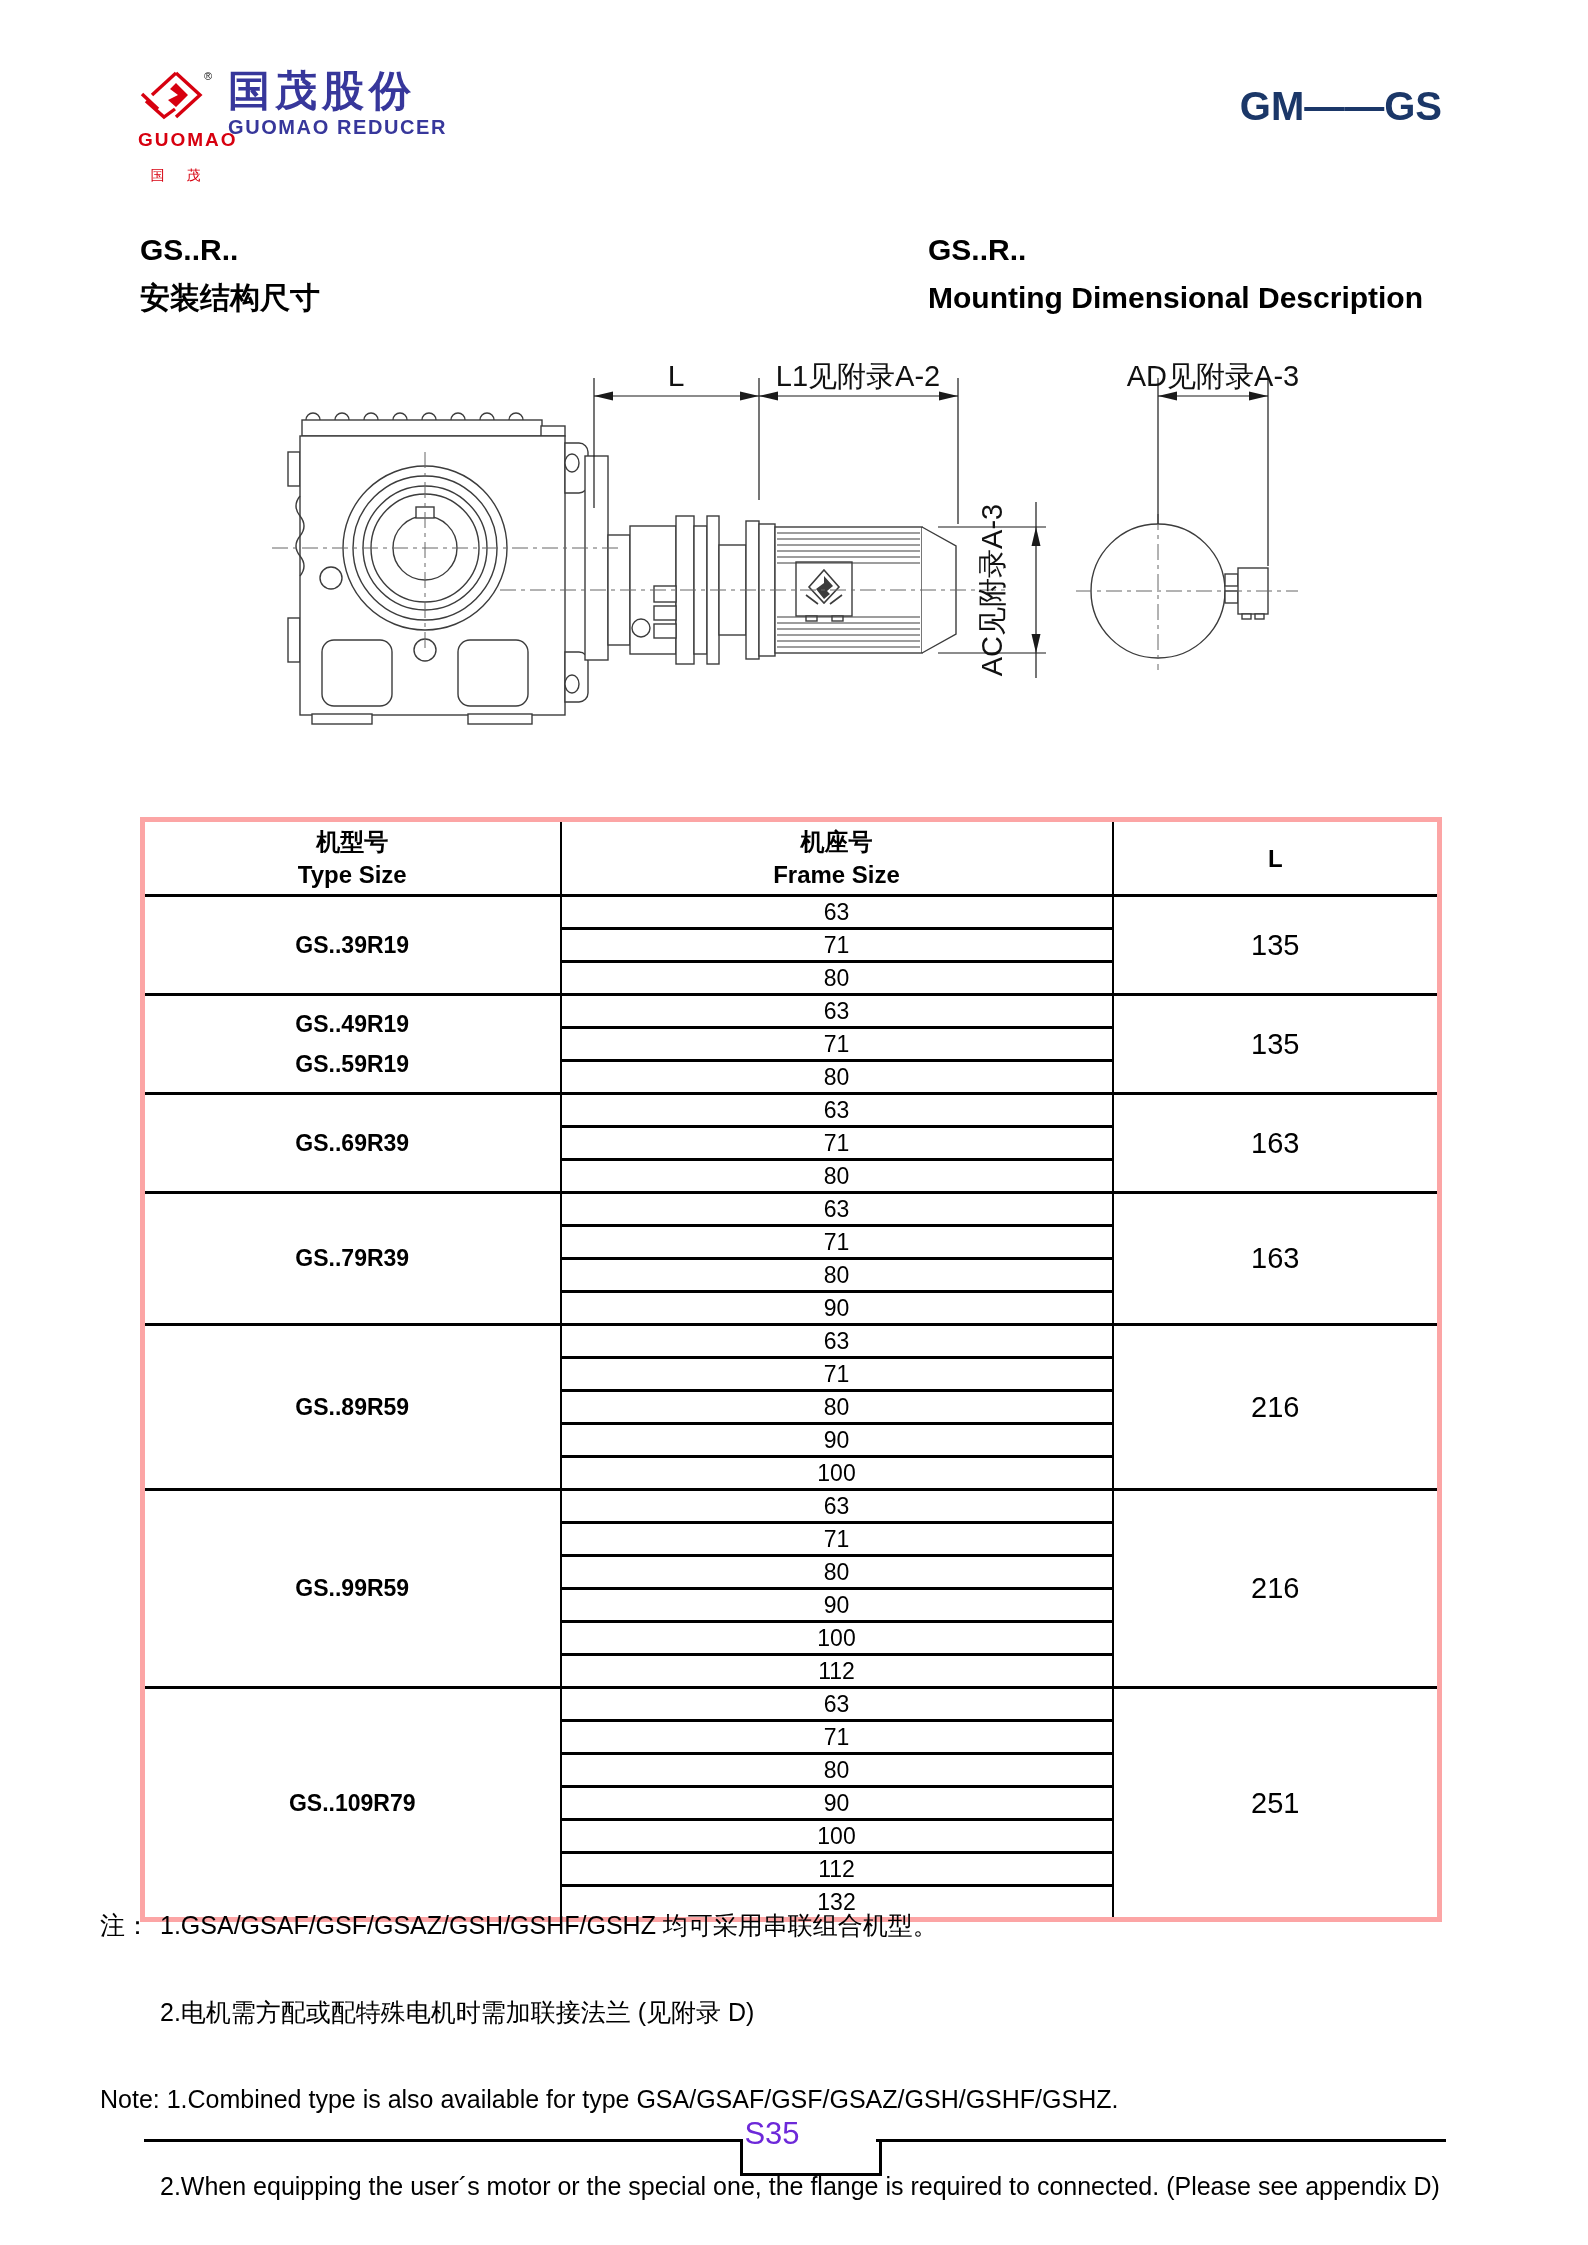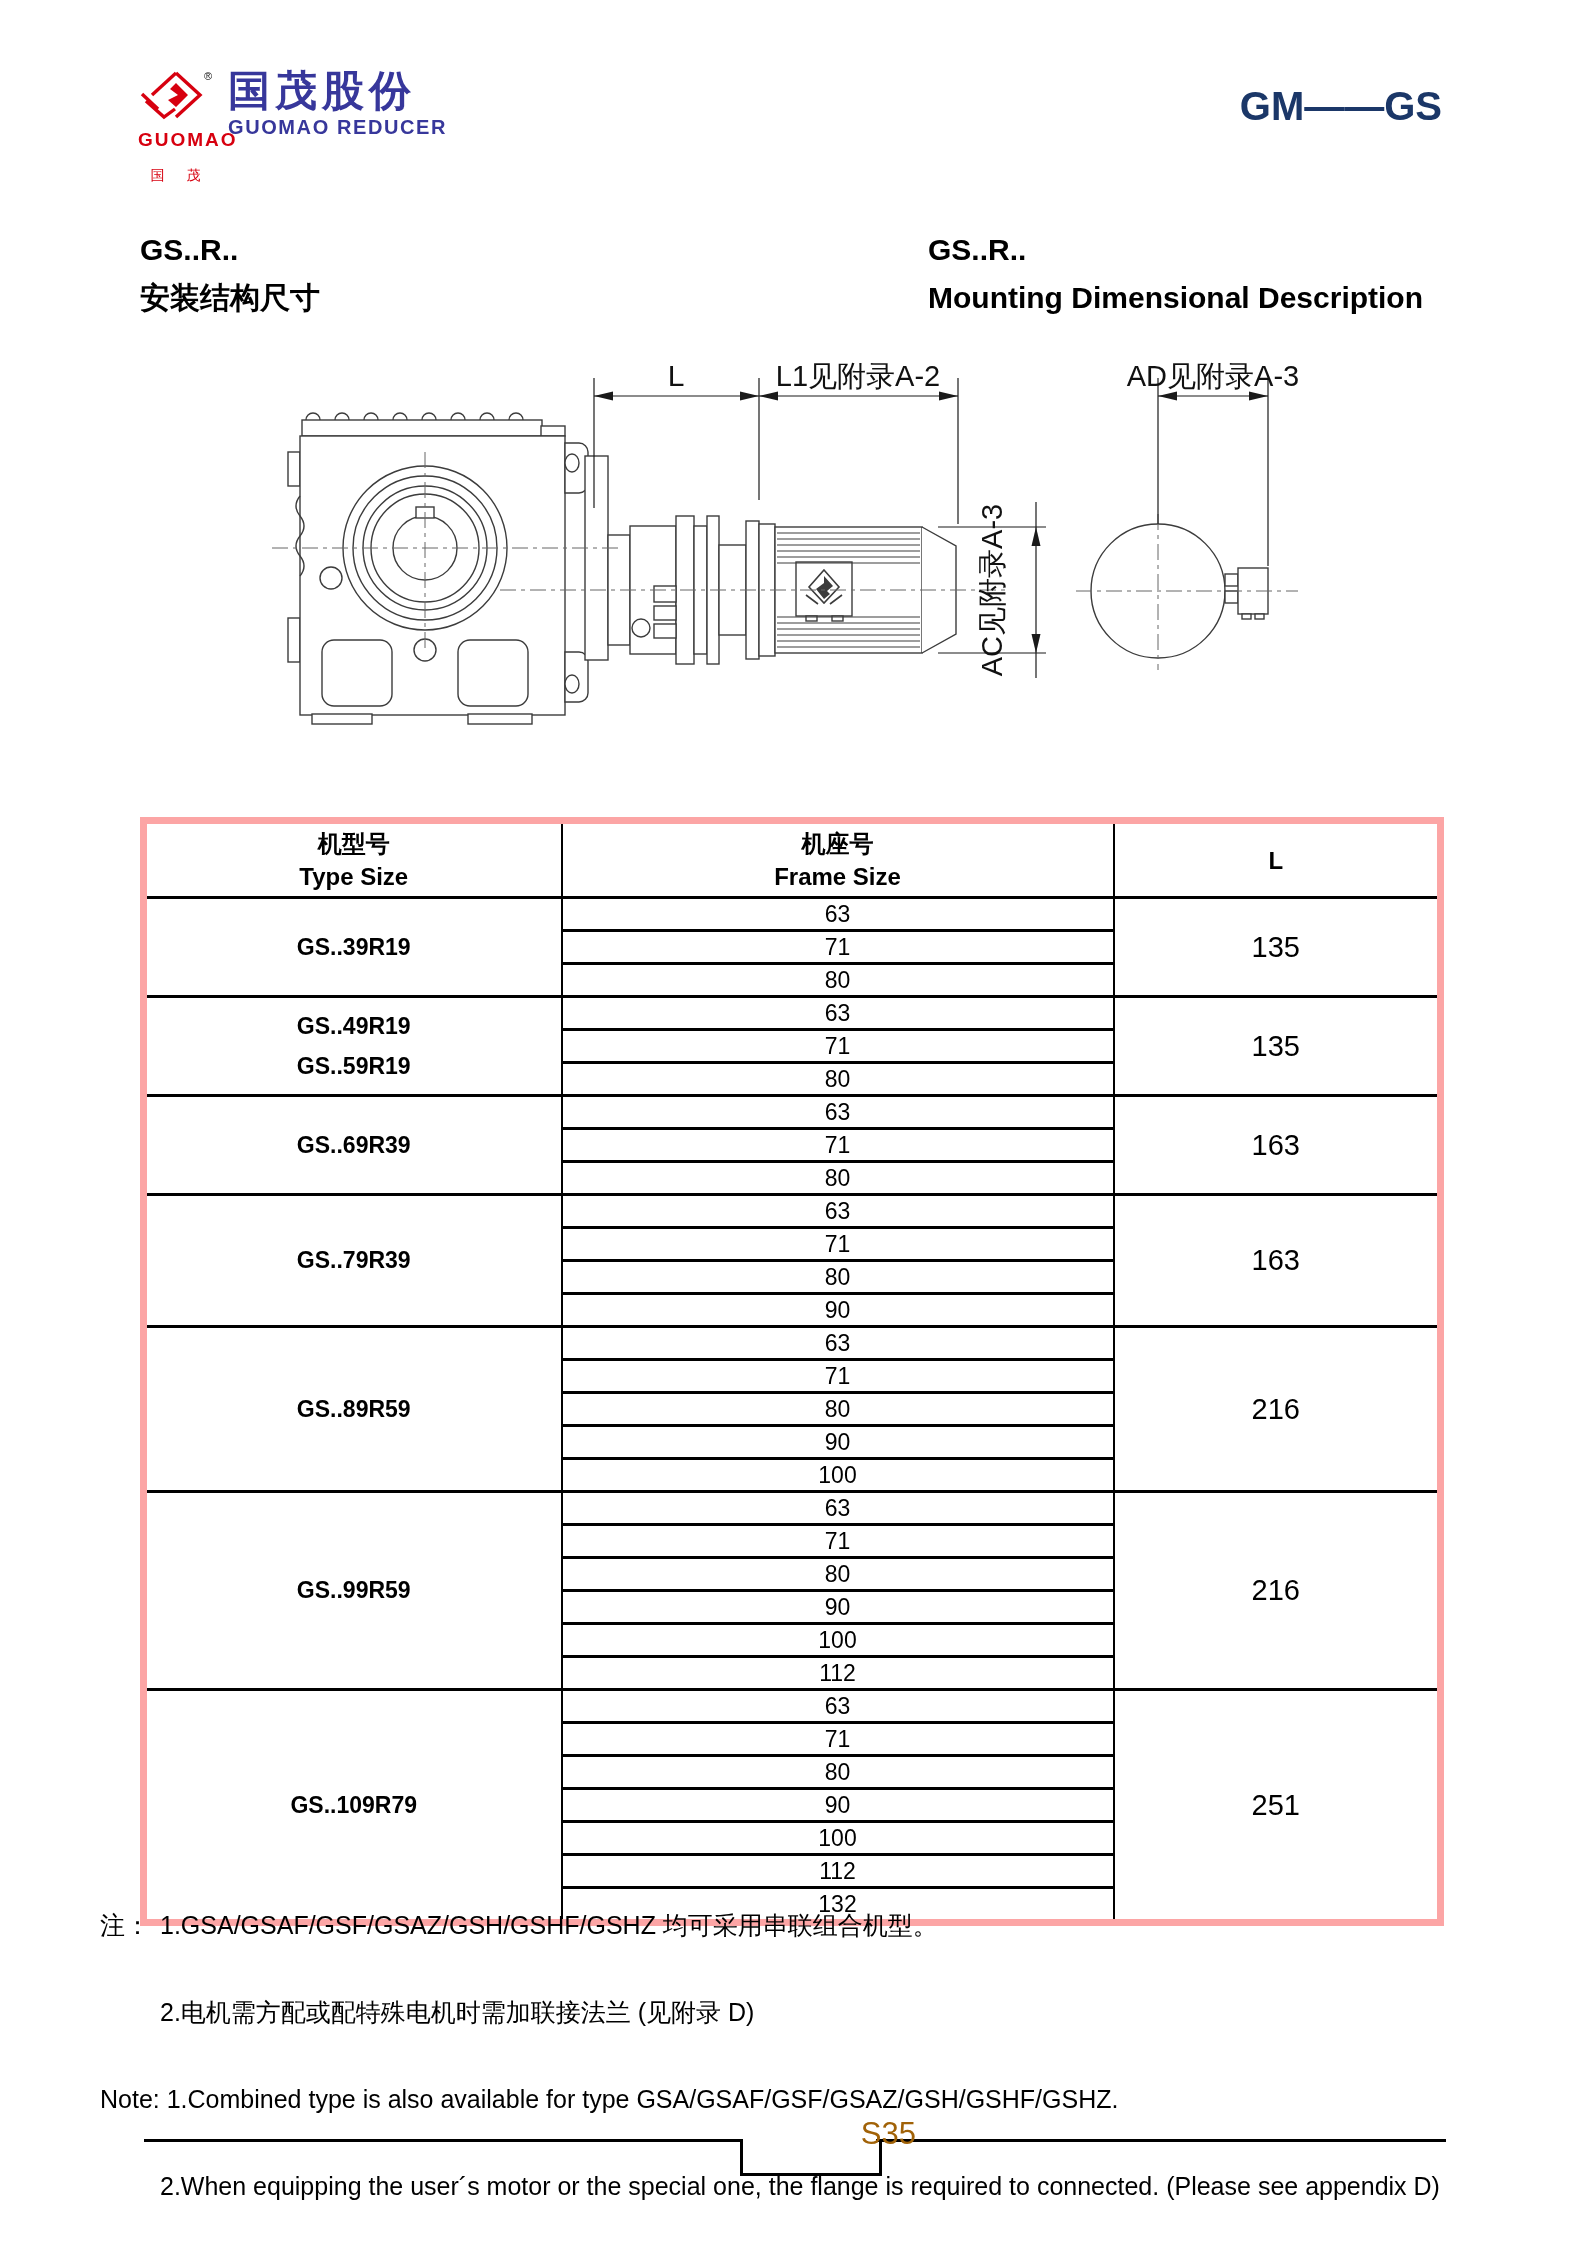--- a/index.html
+++ b/index.html
@@ -25,21 +25,21 @@
   
   .title-block{position:absolute;font-weight:bold;line-height:48px;margin-top:32px;}
   .title-left{left:140px;top:194px;font-size:30px;}
   .title-right{left:928px;top:194px;font-size:30px;}
   
   .drawing-wrap{position:absolute;left:130px;top:240px;}
   svg text{font-family:"Liberation Sans","DejaVu Sans",sans-serif;fill:#111;}
   
   .spec-table{
     position:absolute;left:140px;top:817px;width:1297px;
-    border-collapse:collapse;table-layout:fixed;border:7px solid #fca5a5;
+    border-collapse:collapse;table-layout:fixed;border:5px solid #fca5a5;
   }
   .spec-table th,.spec-table td{
     border-left:2px solid #000;border-right:2px solid #000;
     border-top:3px solid #000;border-bottom:3px solid #000;
     text-align:center;vertical-align:middle;padding:0;
   }
   .spec-table th{height:72px;font-size:24px;font-weight:bold;line-height:33px;}
   .col1{width:418px;}.col2{width:552px;}.col3{width:327px;}
   .frame-cell{height:30px;font-size:23px;font-weight:normal;}
   .type-cell{font-size:23px;font-weight:bold;}
@@ -49,22 +49,22 @@
   .notes{position:absolute;left:100px;top:1858px;font-size:25px;line-height:39px;width:1400px;}
   .note-line{white-space:nowrap;margin-top:48px;}
   .note-label{display:inline-block;width:60px;}
   .indent{margin-left:60px;}
   
   .footer-line{position:absolute;top:2139px;border-top:3px solid #000;height:0;}
   .footer-line-left{left:144px;width:596px;}
   .footer-line-right{left:876px;width:570px;}
   .footer-box{position:absolute;left:740px;top:2139px;width:136px;height:34px;
     border-left:3px solid #000;border-right:3px solid #000;border-bottom:3px solid #000;}
-  .footer-page{position:absolute;left:780px;top:2116px;width:136px;text-align:right;
-    font-size:31px;color:#a16207;background:transparent;}
+  .footer-page{position:absolute;left:704px;top:2116px;width:136px;text-align:center;
+    font-size:31px;color:#6d28d9;background:transparent;}
 </style>
 </head>
 <body>
 
 <div class="logo">
   <div class="logo-left">
     <svg width="78" height="56" viewBox="0 0 78 56">
       <g fill="none" stroke="#D7000F" stroke-width="3.4" stroke-linejoin="miter">
         <path d="M38,5 L62,27 L38,49"></path>
         <path d="M38,5 L14,27"></path>

